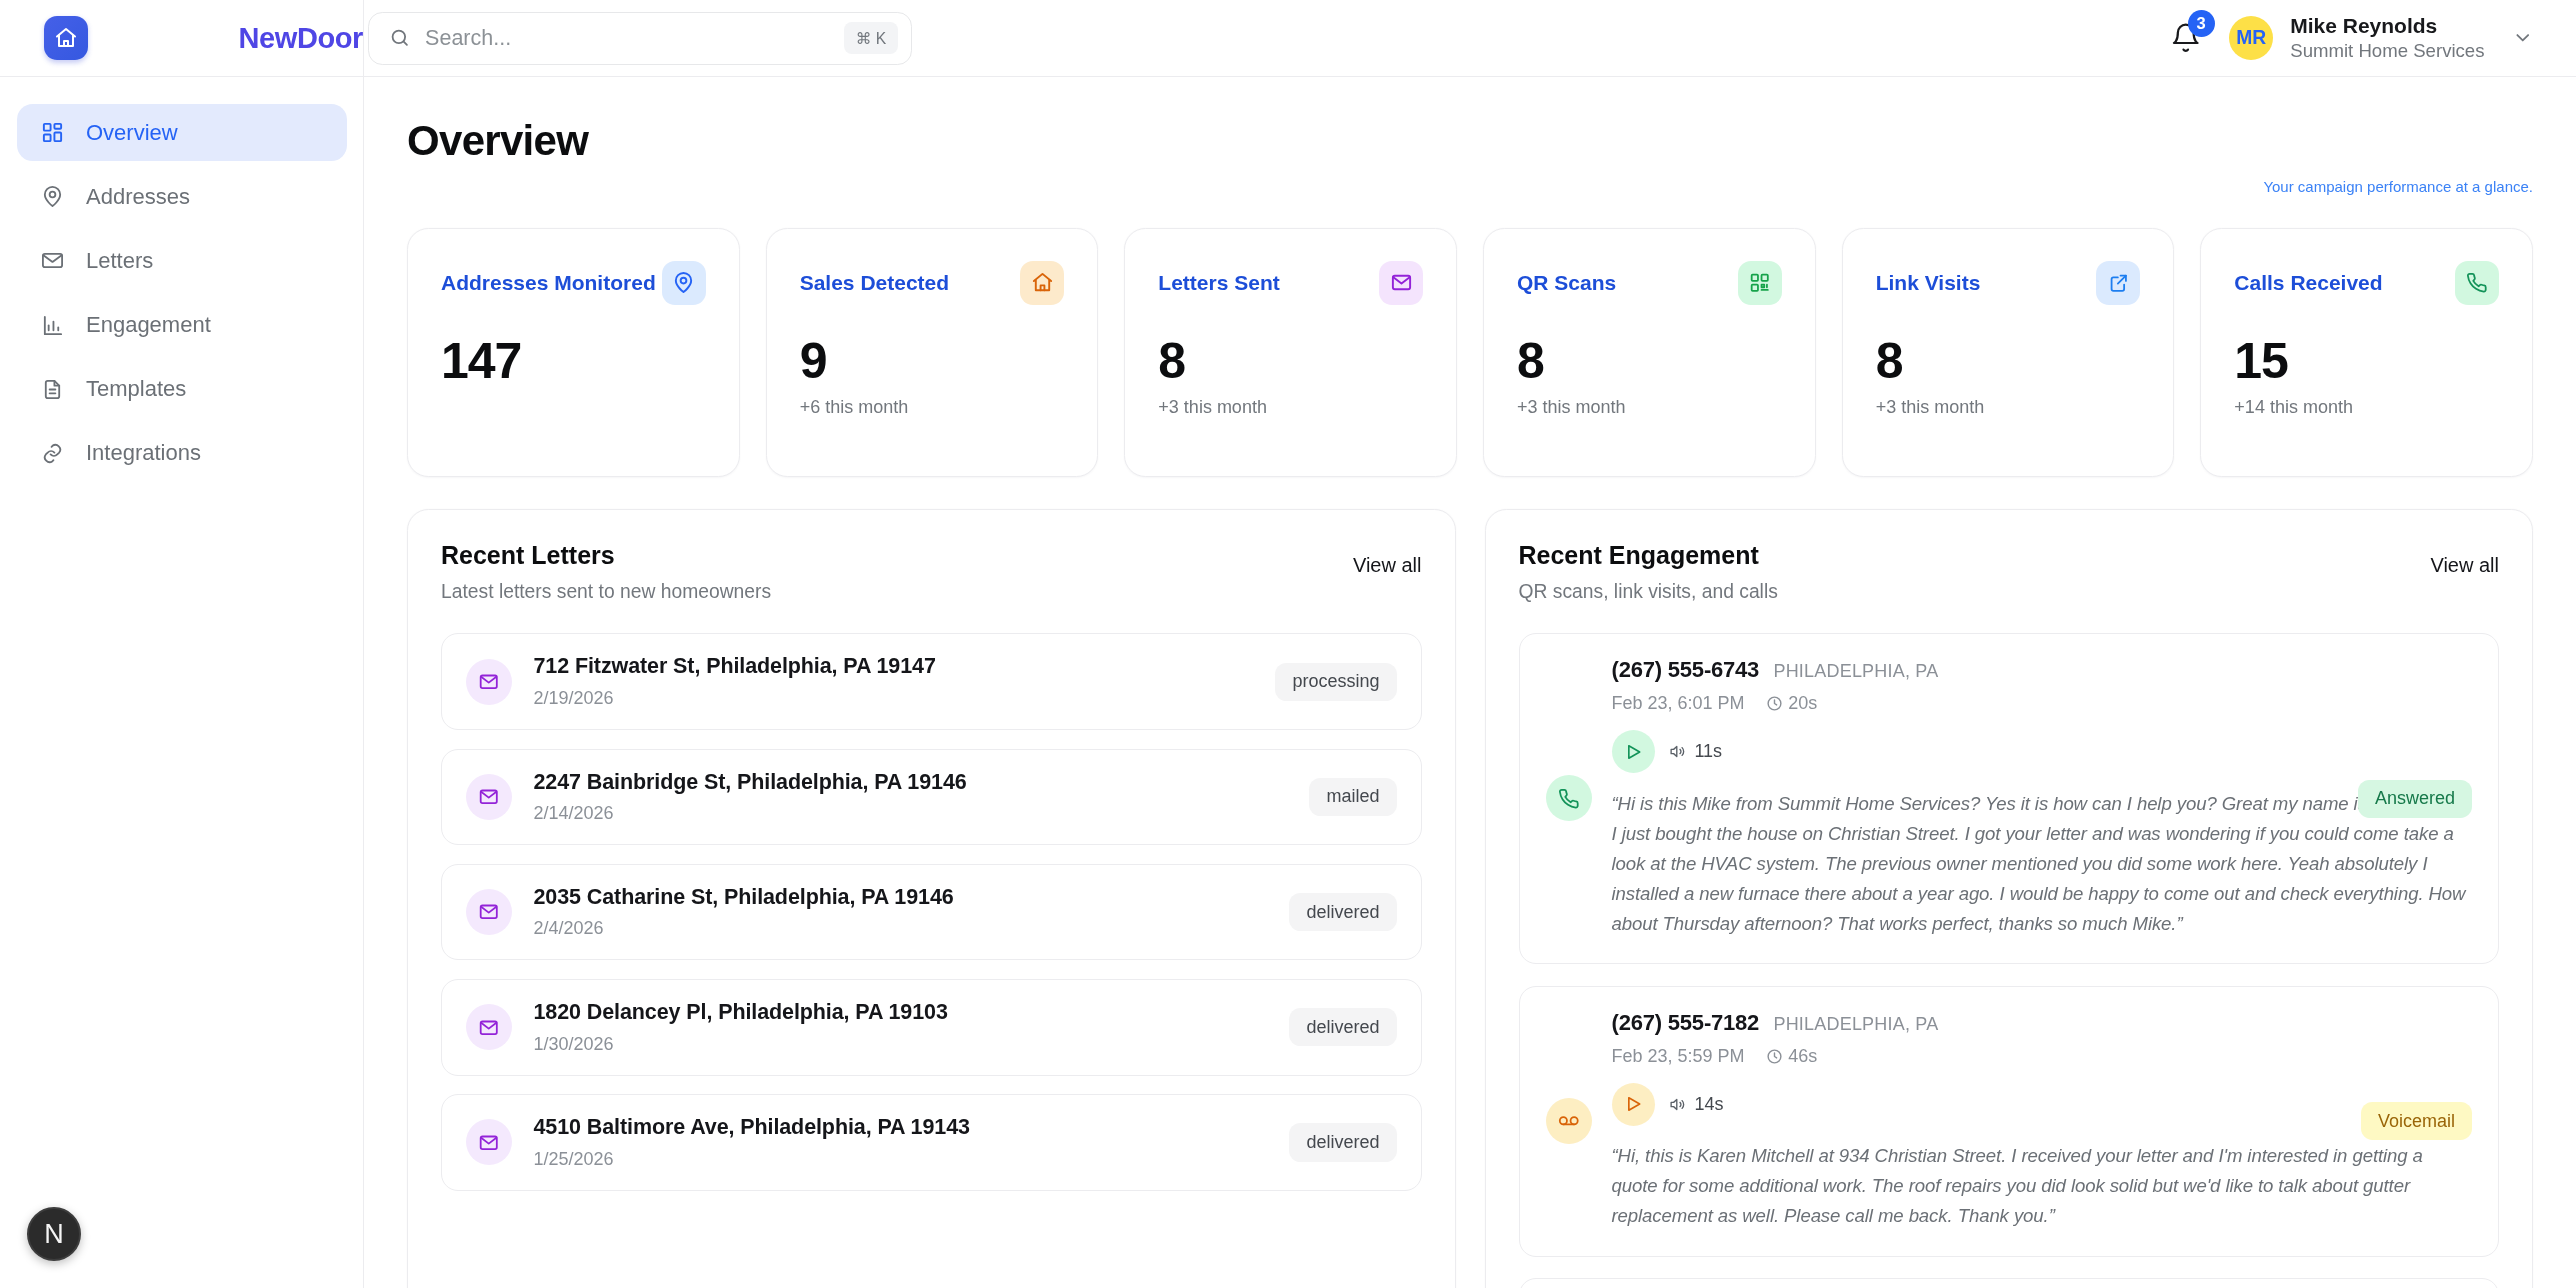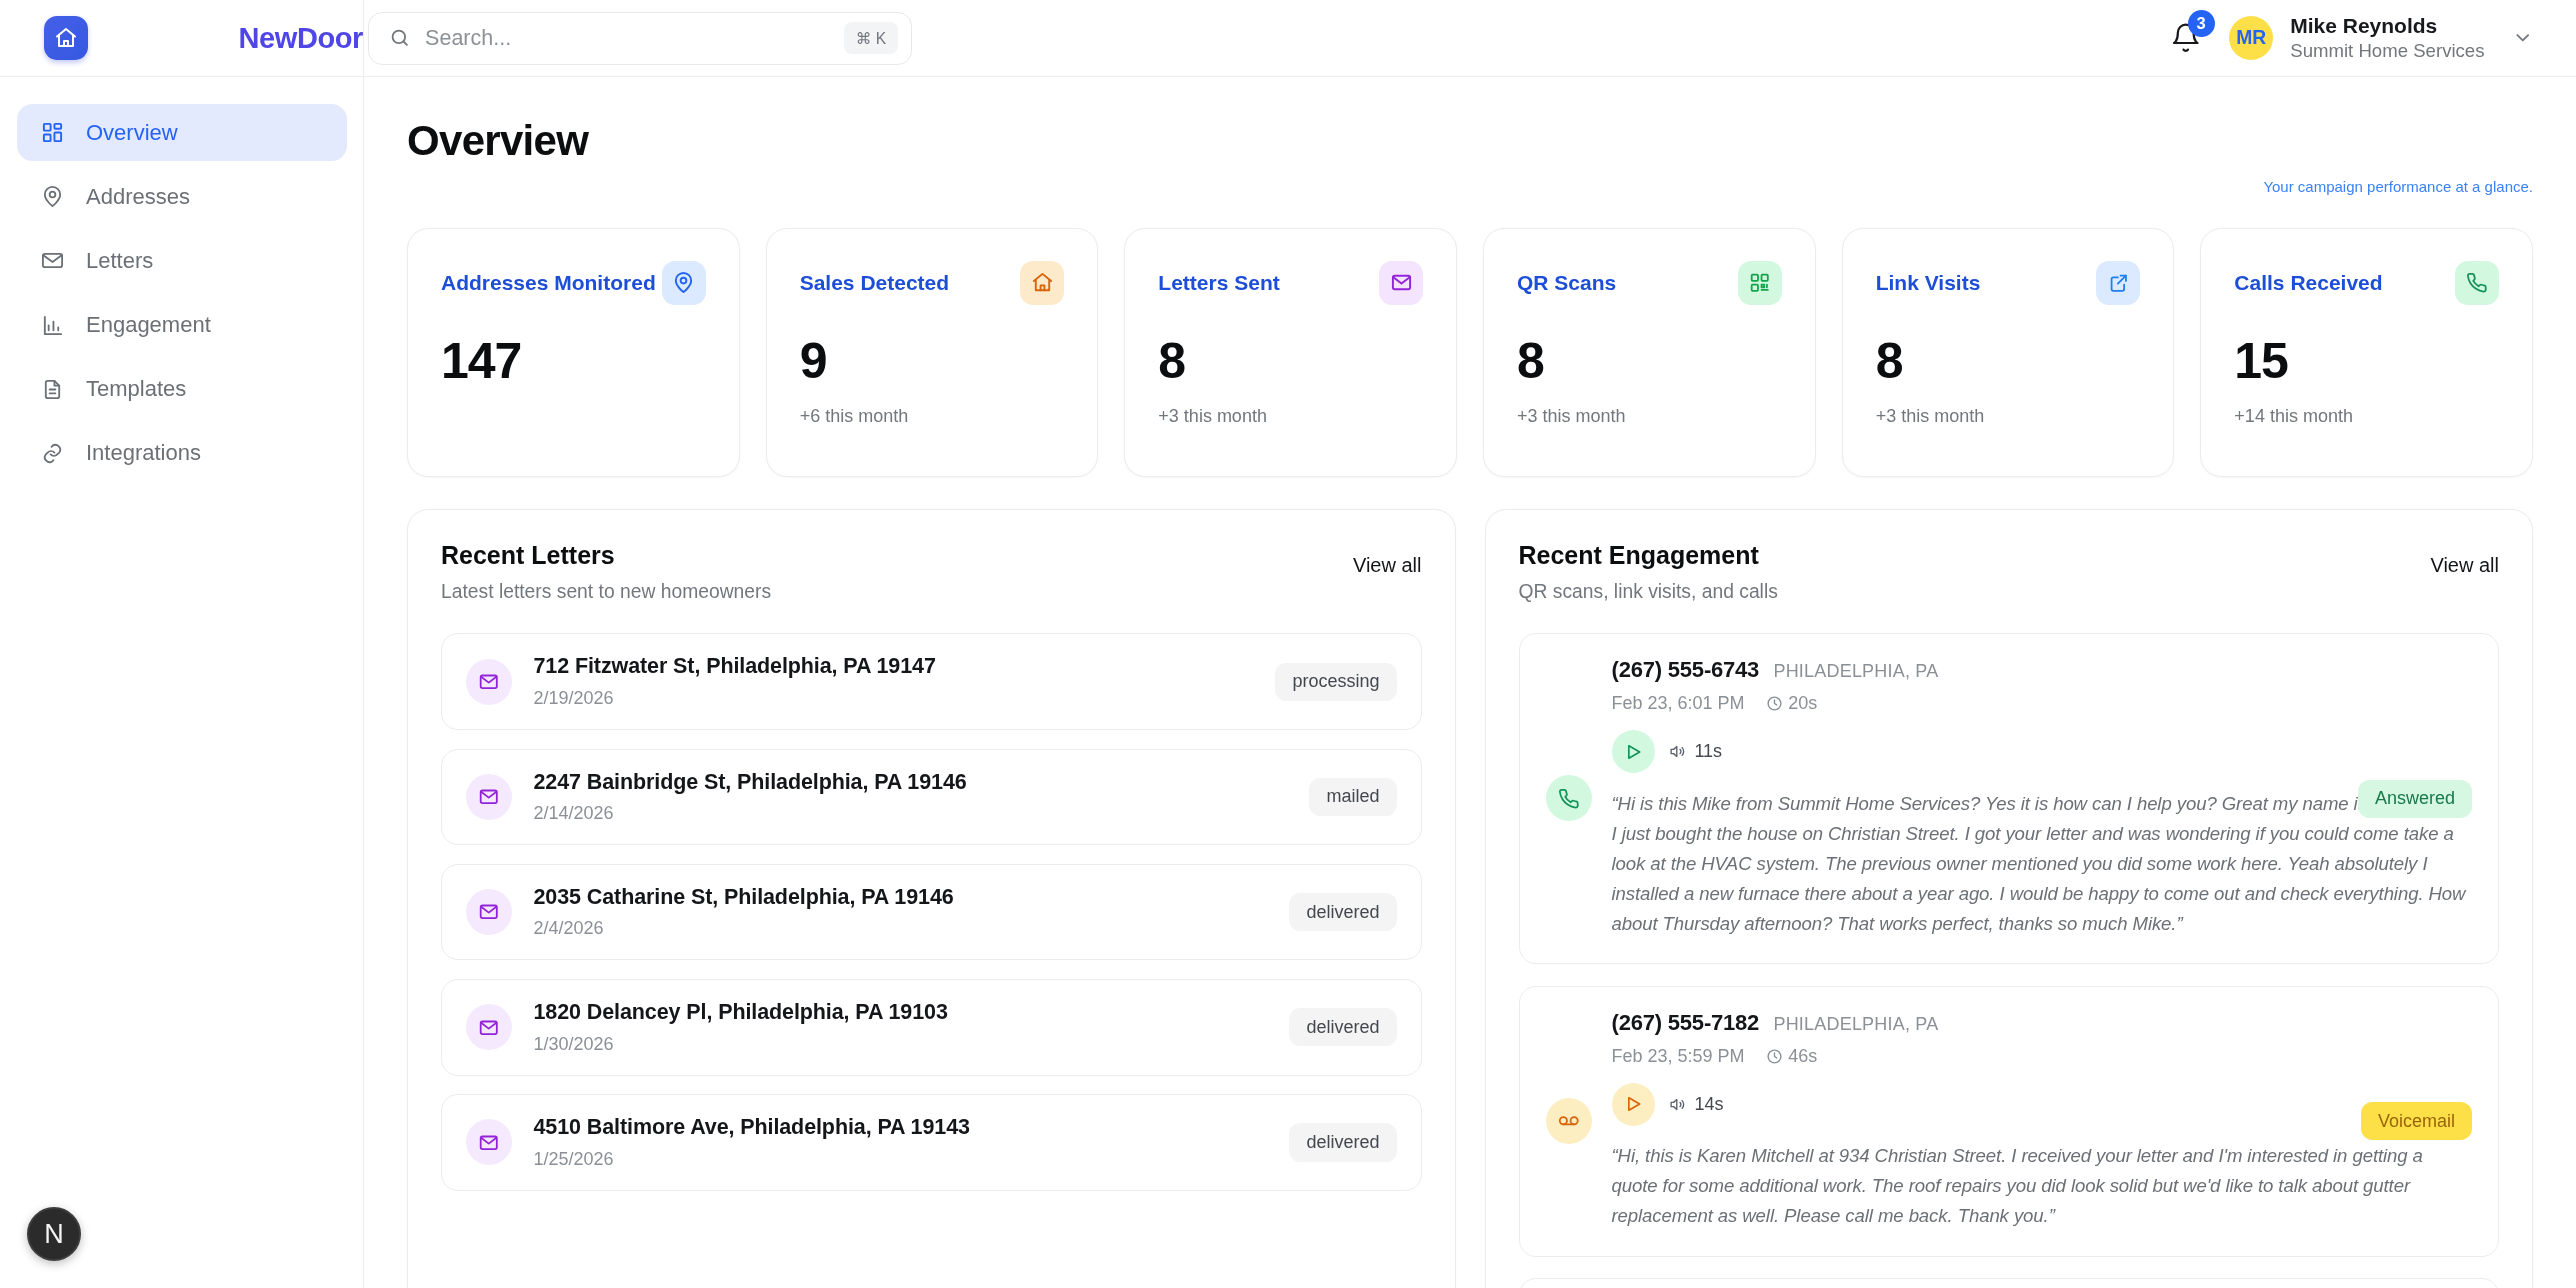--- a/index.html
+++ b/index.html
@@ -114,21 +114,21 @@
     display: flex; flex-direction: column;
     box-shadow: 0 0.7px 2.1px rgba(16,24,40,.04);
   }
   .stat-head { display: flex; align-items: flex-start; justify-content: space-between; }
   .stat-label { font-size: 21px; color: #1d4ed8; font-weight: 700; padding-top: 10px; }
   .stat-icon {
     width: 44px; height: 44px; border-radius: 13px; flex: 0 0 44px;
     display: flex; align-items: center; justify-content: center;
   }
   .stat-value { font-size: 50px; font-weight: 700; color: #0c0d0f; margin-top: 31.5px; letter-spacing: -1.1px; line-height: 1;}
-  .stat-delta { font-size: 18px; color: #72777d; margin-top: 20px; }
+  .stat-delta { font-size: 18px; color: #72777d; margin-top: 11px; }
 
   
   .panels { display: flex; gap: 29px; margin-top: 31.5px; }
   .panel {
     flex: 1 1 0;
     border: 1.4px solid #ececef; border-radius: 21.5px;
     background: #fff; padding: 31.5px 33px 33px 33px;
     box-shadow: 0 0.7px 2.1px rgba(16,24,40,.04);
     min-height: 787px;
   }
@@ -184,21 +184,21 @@
   .play-dur { display: flex; align-items: center; gap: 8.6px; font-size: 18px; color: #44484e; }
   .eng-quote {
     margin-top: 15.7px; font-size: 18.6px; line-height: 1.62;
     color: #6b7076; font-style: italic; letter-spacing: -0.1px;
   }
   .eng-status {
     position: absolute; right: 26px; top: 50%; transform: translateY(-50%);
     font-size: 18px; border-radius: 11.4px; padding: 8.6px 17px; white-space: nowrap;
   }
   .st-answered { background: #d6f7e2; color: #16794a; }
-  .st-voicemail { background: #fde047; color: #9a6508; }
+  .st-voicemail { background: #fef9c3; color: #9a6508; }
   svg { display: block; }
 </style>
 </head>
 <body>
 
 <div class="app">
 
   <aside class="sidebar">
     <div class="brand">
       <div class="brand-logo">

